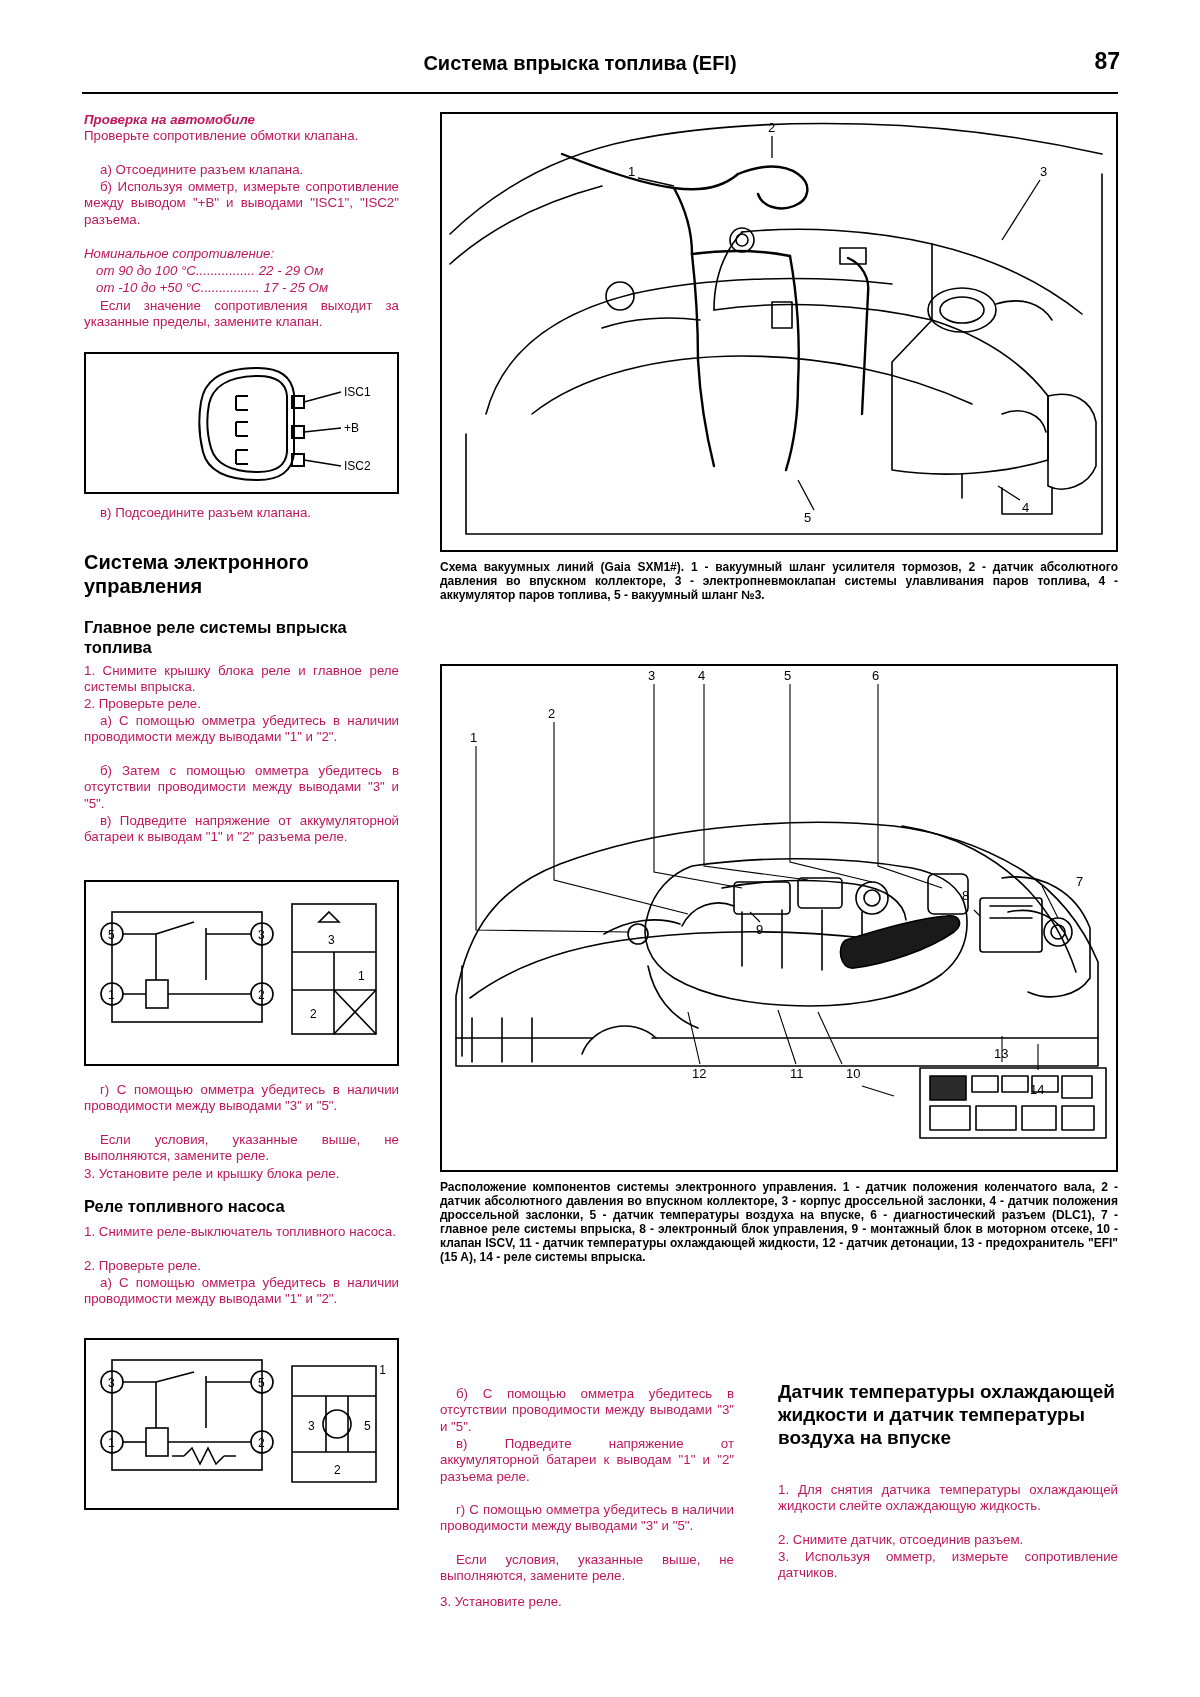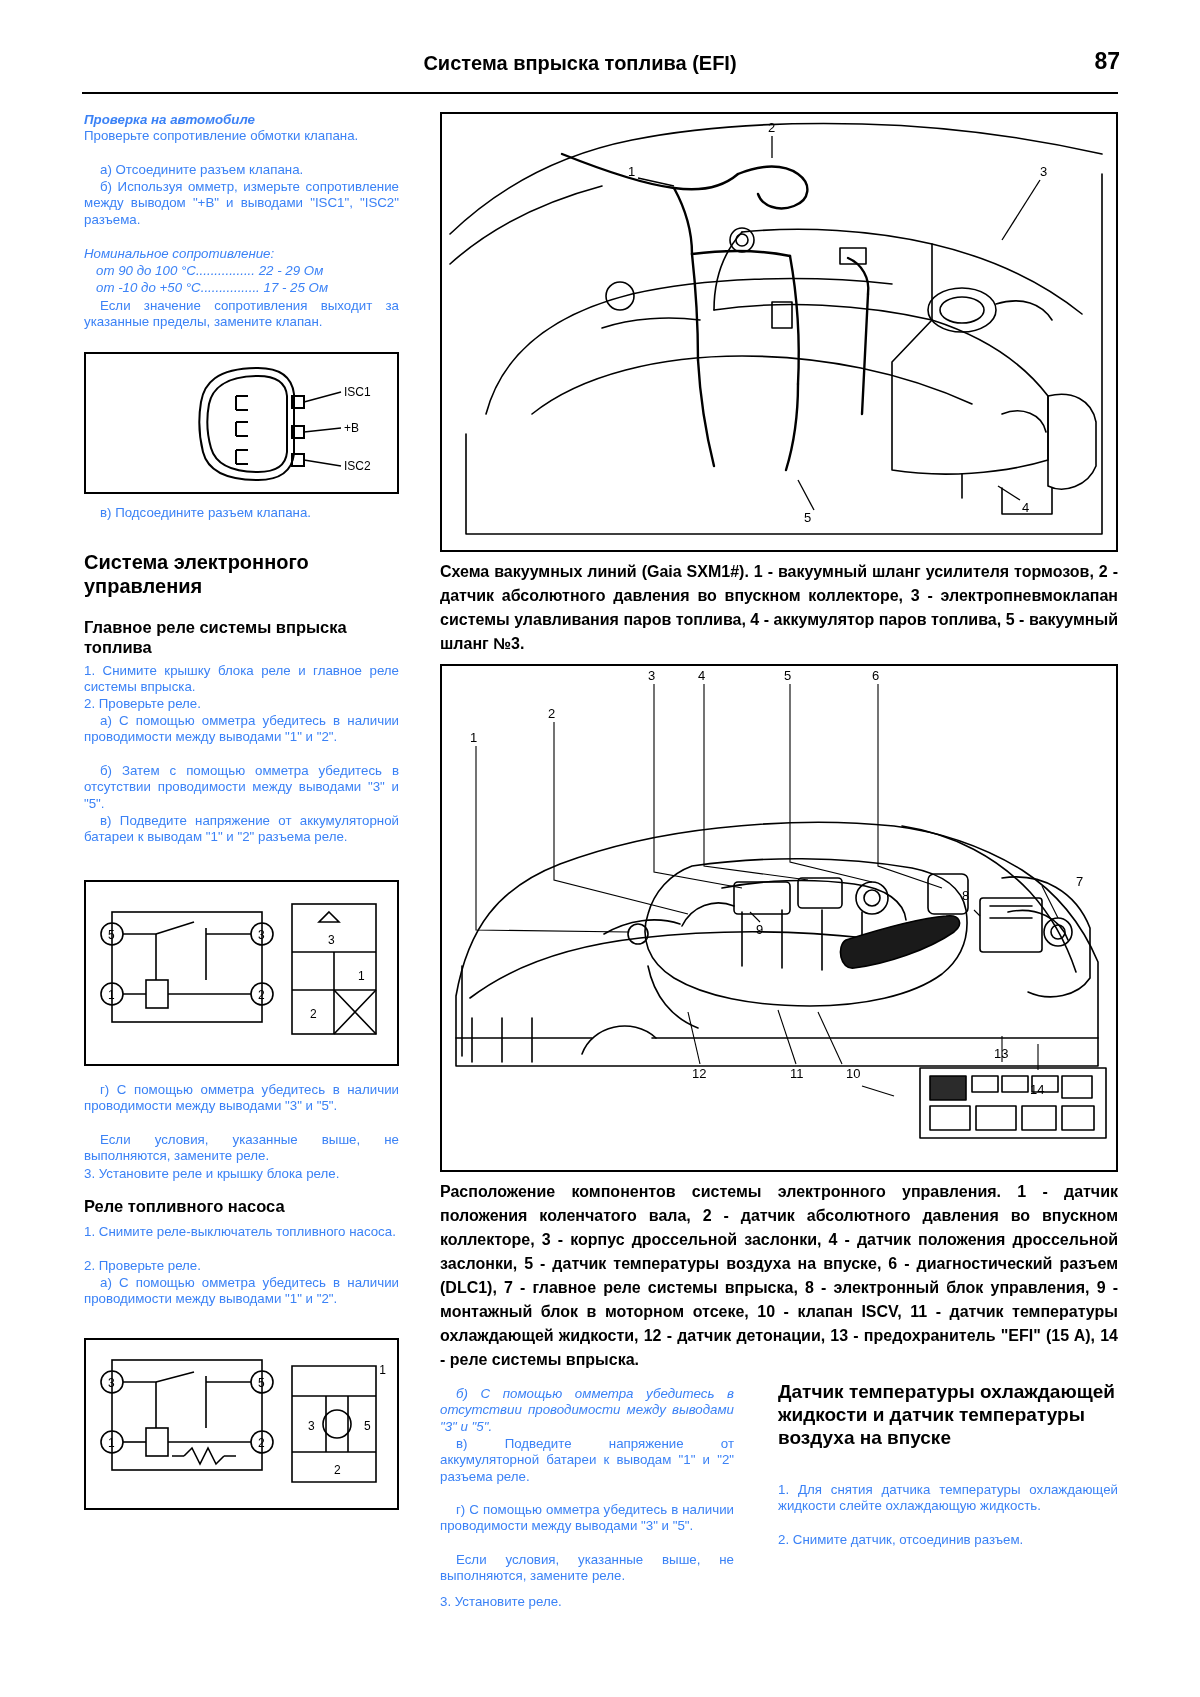--- a/index.html
+++ b/index.html
@@ -50,42 +50,42 @@
     width: 1036px;
     height: 2px;
     background: #000;
   }
   
   .tx {
     position: absolute;
     font-size: 13.3px;
     line-height: 16.4px;
     text-align: justify;
-    color: #3b82f6;
+    color: #be185d;
   }
   .tx p { margin: 0; }
   .ital { font-style: italic; font-weight: bold; }
   .italn { font-style: italic; }
   .ind { text-indent: 16px; }
   .h2 {
     position: absolute;
     font-size: 20px;
     font-weight: bold;
     line-height: 24px;
   }
   .h3 {
     position: absolute;
     font-size: 16.5px;
     font-weight: bold;
     line-height: 20px;
   }
   .cap {
     position: absolute;
-    font-size: 16px;
-    line-height: 24px;
+    font-size: 12px;
+    line-height: 14px;
     font-weight: bold;
     text-align: justify;
   }
   
   .figframe {
     position: absolute;
     border: 2px solid #000;
     background: #fff;
     box-sizing: border-box;
     overflow: hidden;
@@ -427,21 +427,21 @@
         <text x="552" y="392">13</text>
         <text x="588" y="428">14</text>
       </g>
     </svg>
   </div>
 
   <div class="cap" style="left:440px; top:1180px; width:678px;">
     <span>Расположение компонентов системы электронного управления. 1 - датчик положения коленчатого вала, 2 - датчик абсолютного давления во впускном коллекторе, 3 - корпус дроссельной заслонки, 4 - датчик положения дроссельной заслонки, 5 - датчик температуры воздуха на впуске, 6 - диагностический разъем (DLC1), 7 - главное реле системы впрыска, 8 - электронный блок управления, 9 - монтажный блок в моторном отсеке, 10 - клапан ISCV, 11 - датчик температуры охлаждающей жидкости, 12 - датчик детонации, 13 - предохранитель "EFI" (15 A), 14 - реле системы впрыска.</span>
   </div>
 
-  <div class="tx" style="left:440px; top:1386px; width:294px;font-style:italic;">
+  <div class="tx" style="left:440px; top:1386px; width:294px;">
     <p class="ind">б) С помощью омметра убедитесь в отсутствии проводимости между выводами "3" и "5".</p>
   </div>
   <div class="tx" style="left:440px; top:1436px; width:294px;">
     <p class="ind">в) Подведите напряжение от аккумуляторной батареи к выводам "1" и "2" разъема реле.</p>
   </div>
   <div class="tx" style="left:440px; top:1502px; width:294px;">
     <p class="ind">г) С помощью омметра убедитесь в наличии проводимости между выводами "3" и "5".</p>
   </div>
   <div class="tx" style="left:440px; top:1552px; width:294px;">
     <p class="ind">Если условия, указанные выше, не выполняются, замените реле.</p>
@@ -453,14 +453,17 @@
   <div class="h2" style="left:778px; top:1380px; width:340px; font-size:19px; line-height:23px;">
     <span>Датчик температуры охлаждающей жидкости и датчик температуры воздуха на впуске</span>
   </div>
 
   <div class="tx" style="left:778px; top:1482px; width:340px;">
     <p>1. Для снятия датчика температуры охлаждающей жидкости слейте охлаждающую жидкость.</p>
   </div>
   <div class="tx" style="left:778px; top:1532px; width:340px;">
     <p>2. Снимите датчик, отсоединив разъем.</p>
   </div>
+  <div class="tx" style="left:778px; top:1549px; width:340px;">
+    <p>3. Используя омметр, измерьте сопротивление датчиков.</p>
+  </div>
 
 </div>
 
 </body></html>

